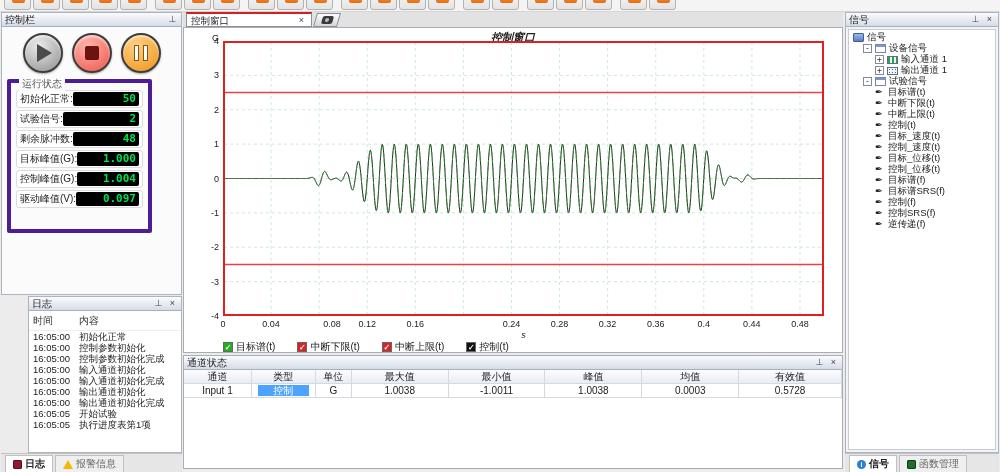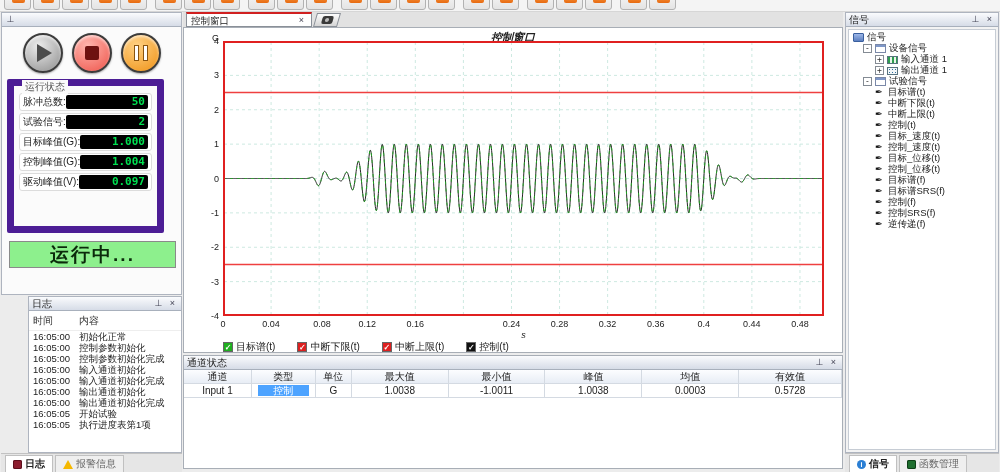--- a/index.html
+++ b/index.html
@@ -30,22 +30,22 @@
     display: flex; align-items: center; justify-content: center;
     box-shadow: inset 0 2px 3px rgba(255,255,255,.65), 0 1px 2px rgba(0,0,0,.35); }
   #play-button  { background: radial-gradient(circle at 38% 30%, #ececec, #8d8d8d); }
   #stop-button  { background: radial-gradient(circle at 38% 30%, #ffb5ad, #ee5349); }
   #pause-button { background: radial-gradient(circle at 38% 30%, #ffd184, #ef9114); }
   .glyph-play { width: 0; height: 0; border-left: 15px solid #4c4c4c;
     border-top: 9px solid transparent; border-bottom: 9px solid transparent; margin-left: 4px; }
   .glyph-stop { width: 14px; height: 14px; background: #6e1210; border-radius: 2px; }
   .glyph-pause { display: flex; gap: 4px; }
   .glyph-pause span { width: 5px; height: 16px; background: #fff; border: 1px solid #8a5410; }
-  #status-group { position: absolute; left: 5px; top: 66px; width: 157px; height: 154px;
-    border: 7px solid #4c1d95; border-radius: 2px; background: #fbfbfb; }
+  #status-group { position: absolute; left: 5px; top: 66px; width: 145px; height: 154px;
+    border: 4px solid #4c1d95; border-radius: 2px; background: #fbfbfb; }
   #status-group-title { position: absolute; top: -6px; left: 8px; background: #fbfbfb;
     padding: 0 3px; font-size: 10px; color: #555; }
   .field-row { display: flex; align-items: center; height: 18px; margin: 2px 5px 0;
     background: #fff; border: 1px solid #dcdcdc; border-radius: 3px; padding: 0 3px; }
   .field-row:first-of-type { margin-top: 7px; }
   .field-label { flex: 1; font-size: 10px; color: #222; white-space: nowrap; }
   .lcd { width: 82px; height: 14px; background: #000; color: #00e050;
     font-family: "DejaVu Sans Mono", monospace; font-size: 11px; font-weight: bold;
     text-align: right; padding: 0 3px; border-radius: 2px; line-height: 14px; }
   #run-status { position: absolute; left: 7px; top: 228px; width: 167px; height: 27px;
@@ -201,62 +201,66 @@
       <div class="tb-btn" style="left: 620px;">
         <span class="tb-glyph"></span>
       </div>
       <div class="tb-btn" style="left: 649px;">
         <span class="tb-glyph"></span>
       </div>
     </div>
 
   <div class="panel" id="control-panel">
     <div class="panel-header">
+      <span class="ph-title">控制栏</span>
       <span class="ph-btn">⊥</span>
     </div>
     <div id="transport">
       <div class="t-btn" id="play-button">
           <span class="glyph-play"></span>
         </div>
       <div class="t-btn" id="stop-button">
           <span class="glyph-stop"></span>
         </div>
       <div class="t-btn" id="pause-button">
           <span class="glyph-pause">
             <span></span>
             <span></span>
           </span>
         </div>
     </div>
     <div id="status-group">
       <span id="status-group-title">运行状态</span>
       <div id="fields">
           <div class="field-row">
-            <span class="field-label">脉冲总数:</span>
+            <span class="field-label">初始化正常:</span>
             <span class="lcd">50</span>
           </div>
           <div class="field-row">
             <span class="field-label">试验信号:</span>
             <span class="lcd">2</span>
           </div>
           <div class="field-row">
+            <span class="field-label">剩余脉冲数:</span>
+            <span class="lcd">48</span>
+          </div>
+          <div class="field-row">
             <span class="field-label">目标峰值(G):</span>
             <span class="lcd">1.000</span>
           </div>
           <div class="field-row">
             <span class="field-label">控制峰值(G):</span>
             <span class="lcd">1.004</span>
           </div>
           <div class="field-row">
             <span class="field-label">驱动峰值(V):</span>
             <span class="lcd">0.097</span>
           </div>
         </div>
     </div>
-    <div id="run-status">运行中...</div>
   </div>
 
   <div class="panel" id="log-panel">
     <div class="panel-header">
       <span class="ph-title">日志</span>
       <span class="ph-btn">⊥</span>
       <span class="ph-btn">×</span>
     </div>
     <div id="log-head-row">
       <span class="log-time-col">时间</span>
@@ -361,21 +365,21 @@
         <span class="ytick" style="top: 111.125px;">1</span>
         <span class="ytick" style="top: 145.5px;">0</span>
         <span class="ytick" style="top: 179.875px;">-1</span>
         <span class="ytick" style="top: 214.25px;">-2</span>
         <span class="ytick" style="top: 248.625px;">-3</span>
         <span class="ytick" style="top: 283px;">-4</span>
       </div>
     <div id="xticks">
         <span class="xtick" style="left: 22px;">0</span>
         <span class="xtick" style="left: 70.08px;">0.04</span>
-        <span class="xtick" style="left: 121px;">0.08</span>
+        <span class="xtick" style="left: 131px;">0.08</span>
         <span class="xtick" style="left: 166.24px;">0.12</span>
         <span class="xtick" style="left: 214.32px;">0.16</span>
         <span class="xtick" style="left: 262.4px; margin-top: 48px;">0.2</span>
         <span class="xtick" style="left: 310.48px;">0.24</span>
         <span class="xtick" style="left: 358.56px;">0.28</span>
         <span class="xtick" style="left: 406.64px;">0.32</span>
         <span class="xtick" style="left: 454.72px;">0.36</span>
         <span class="xtick" style="left: 502.8px;">0.4</span>
         <span class="xtick" style="left: 550.88px;">0.44</span>
         <span class="xtick" style="left: 598.96px;">0.48</span>

